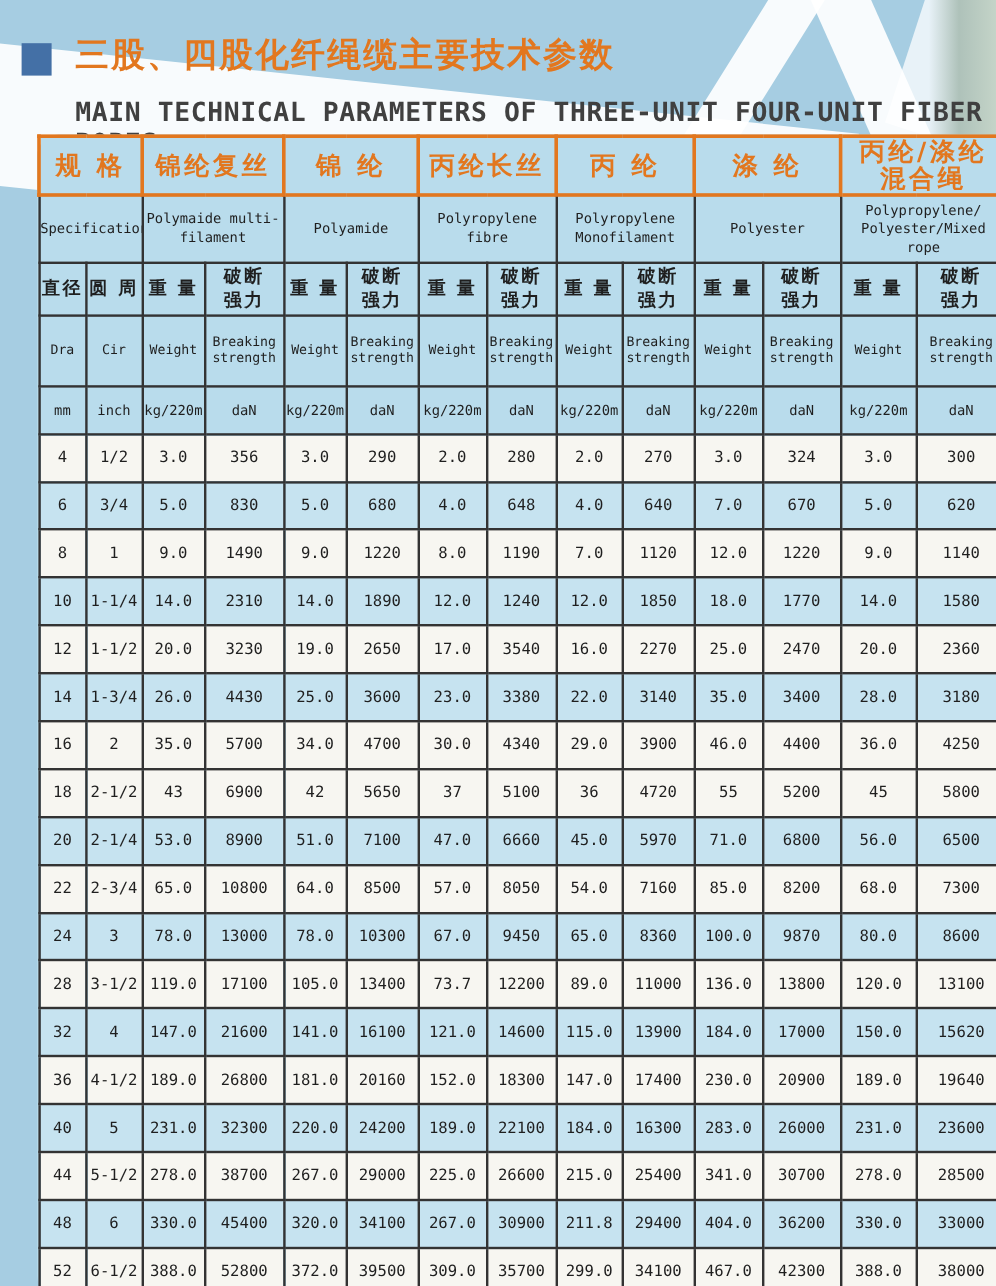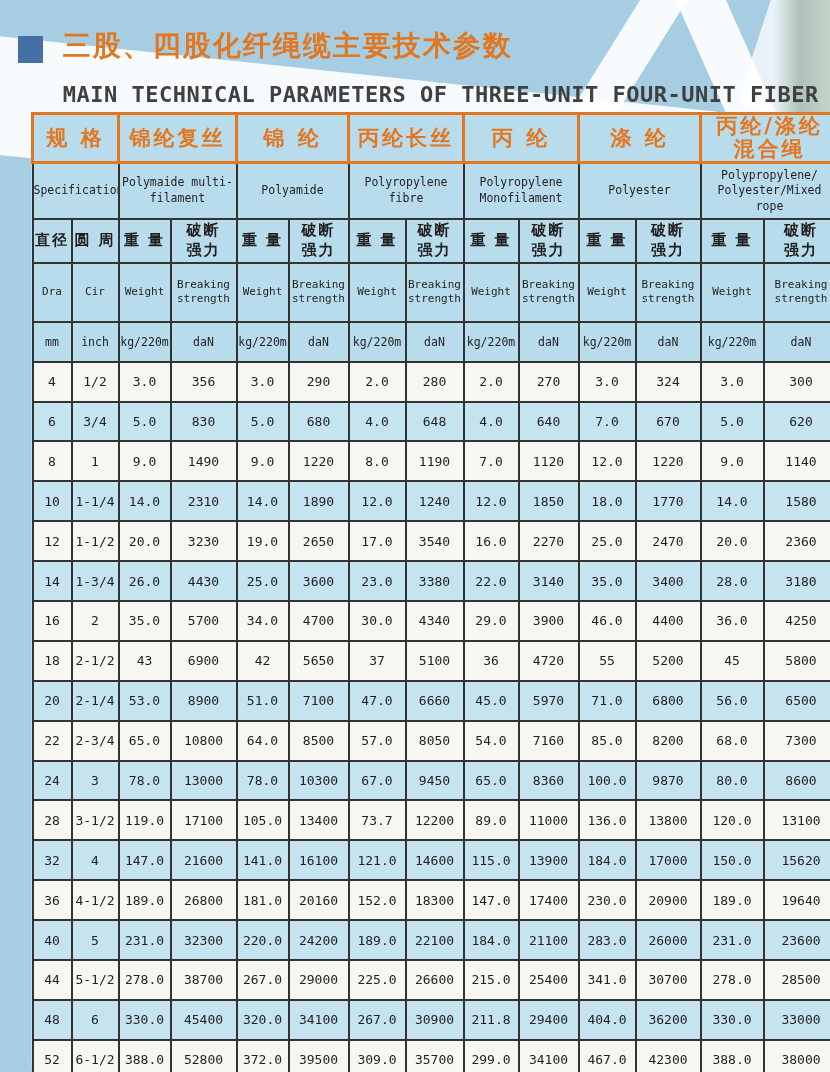--- a/index.html
+++ b/index.html
@@ -413,21 +413,21 @@
       <tr class="shaded">
         <td>40</td>
         <td>5</td>
         <td>231.0</td>
         <td>32300</td>
         <td>220.0</td>
         <td>24200</td>
         <td>189.0</td>
         <td>22100</td>
         <td>184.0</td>
-        <td>21100</td>
+        <td>16300</td>
         <td>283.0</td>
         <td>26000</td>
         <td>231.0</td>
         <td>23600</td>
       </tr>
       <tr class="">
         <td>44</td>
         <td>5-1/2</td>
         <td>278.0</td>
         <td>38700</td>

